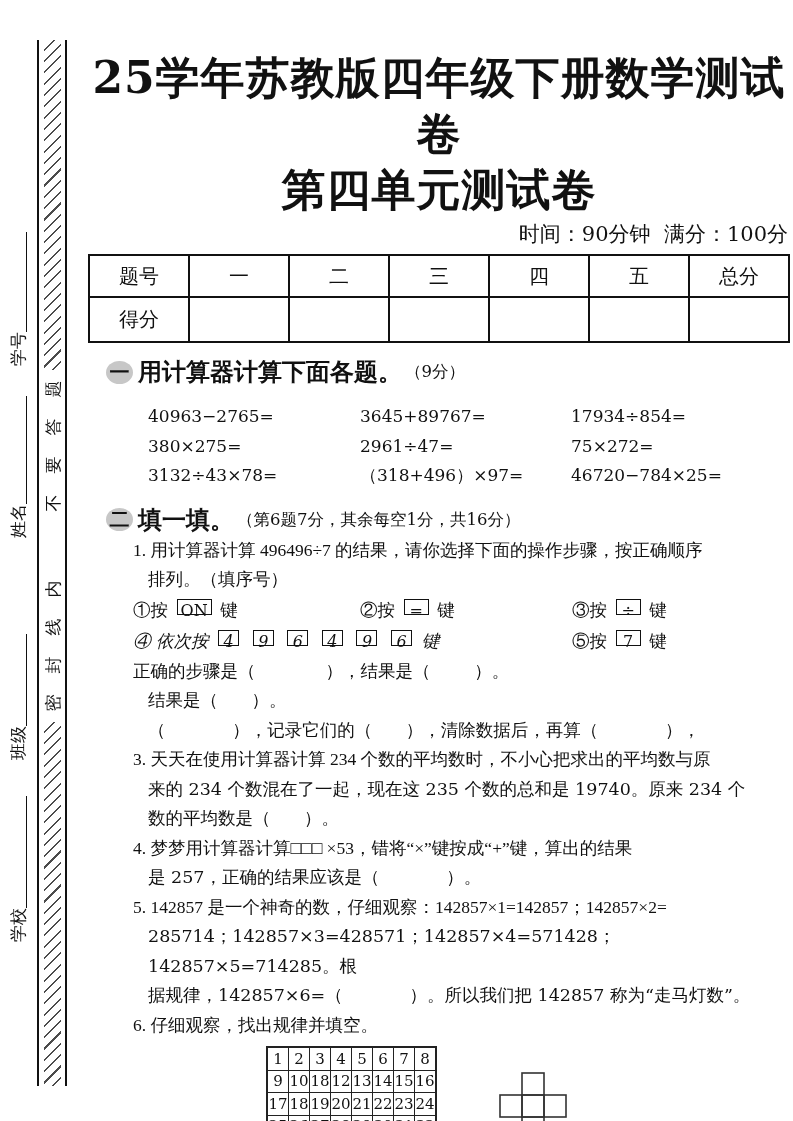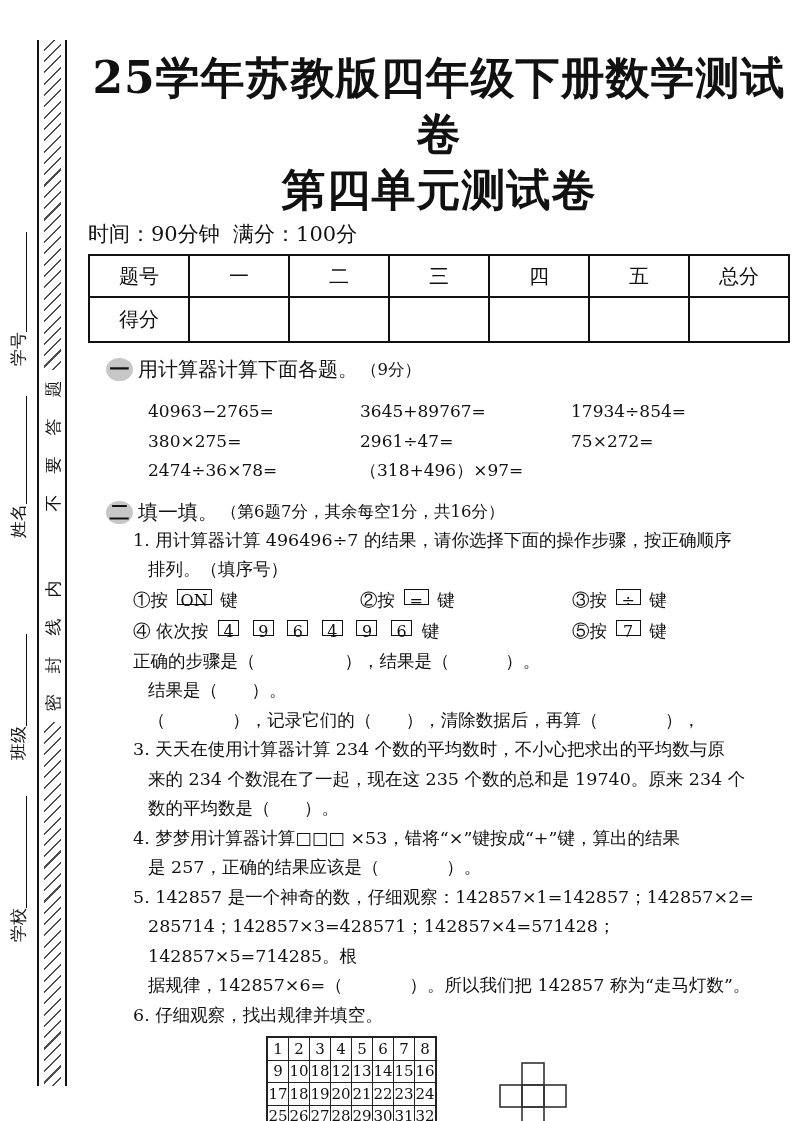--- a/index.html
+++ b/index.html
@@ -33,40 +33,40 @@
     background-image:repeating-linear-gradient(135deg,transparent 0,transparent 6.5px,#4c4c4c 6.5px,#4c4c4c 8px);}
   .hatch-top{height:330px;}
   .hatch-bottom{flex:1;}
   .seal-char{height:24px;line-height:24px;margin:7px 0;font-size:17px;transform:rotate(-90deg);}
   .seal-char.big-gap{margin-top:55px;}
 
   
   .main{position:absolute;left:88px;top:0;width:702px;}
   .title{text-align:center;font-weight:bold;font-size:44px;line-height:56px;letter-spacing:1px;}
   .title-1{margin-top:50px;}
-  .info-line{font-size:21px;line-height:24px;margin-top:4px;padding-right:2px;}
+  .info-line{text-align:right;font-size:21px;line-height:24px;margin-top:4px;padding-right:2px;}
 
   table.score{border-collapse:collapse;width:100%;margin-top:8px;table-layout:fixed;}
   table.score td{border:2px solid #111;text-align:center;font-size:20px;padding:0;margin-left:39px;}
   tr.score-r1 td{height:40px;}
   tr.score-r2 td{height:43px;text-align:center;}
 
   .sec-head{margin-top:13px;display:flex;align-items:center;padding-left:18px;}
   .badge{width:27px;height:23px;background:#c7c7c7;border-radius:50%;flex:none;
     display:flex;align-items:center;justify-content:center;
     font-weight:bold;font-size:20px;margin-right:5px;
     font-family:"DejaVu Sans","Liberation Sans",sans-serif;}
-  .sec-title{font-weight:normal;font-size:20px;font-family:"DejaVu Sans","Liberation Sans",sans-serif;}
+  .sec-title{font-weight:bold;font-size:24px;font-family:"DejaVu Sans","Liberation Sans",sans-serif;}
   .sec-points{font-size:16.5px;margin-left:3px;}
 
   .problems{display:grid;grid-template-columns:212px 211px 1fr;padding-left:60px;margin-top:14px;font-size:17px;}
   .problems span{line-height:29.5px;}
 
   .q{font-size:17.5px;line-height:29.5px;}
-  .l1{padding-left:45px;}
+  .l1{padding-left:45px;font-family:Liberation Serif, serif;}
   .lc{padding-left:60px;}
 
   .keys-row{display:flex;padding-left:45px;line-height:31px;font-size:17.5px;}
   .kcol-1{width:227px;flex:none;}
   .kcol-2{width:212px;flex:none;}
   .key{display:inline-block;min-width:25px;height:16px;line-height:22px;border:1.6px solid #111;
     text-align:center;padding:0 3px;margin:0 3px;box-sizing:border-box;background:#fff;font-size:16px;}
   .key.digit{min-width:21px;margin:0 4px;}
 
   .figure-row{display:flex;align-items:flex-start;margin-left:178px;margin-top:6px;}
@@ -148,22 +148,23 @@
       <span class="sec-points">（9分）</span>
     </div>
 
     <div class="problems">
       <span>40963−2765=</span>
       <span>3645+89767=</span>
       <span>17934÷854=</span>
       <span>380×275=</span>
       <span>2961÷47=</span>
       <span>75×272=</span>
-      <span>2474÷36×78=</span>
+      <span>3132÷43×78=</span>
       <span>（318+496）×97=</span>
+      <span>46720−784×25=</span>
     </div>
 
     <div class="sec-head">
       <span class="badge">二</span>
       <span class="sec-title">填一填。</span>
       <span class="sec-points">（第6题7分，其余每空1分，共16分）</span>
     </div>
 
     <div class="q">
       <div class="l1">1. 用计算器计算 496496÷7 的结果，请你选择下面的操作步骤，按正确顺序</div>
@@ -179,21 +180,21 @@
           <span class="key">=</span>
           <span>键</span>
         </span>
         <span>
           <span>③按</span>
           <span class="key">÷</span>
           <span>键</span>
         </span>
       </div>
       <div class="keys-row">
-        <span style="width:439px;flex:none;">
+        <span style="width:439px;flex:none;font-style:italic;">
           <span>④ 依次按</span>
           <span class="key digit">4</span>
           <span class="key digit">9</span>
           <span class="key digit">6</span>
           <span class="key digit">4</span>
           <span class="key digit">9</span>
           <span class="key digit">6</span>
           <span>键</span>
         </span>
         <span>

